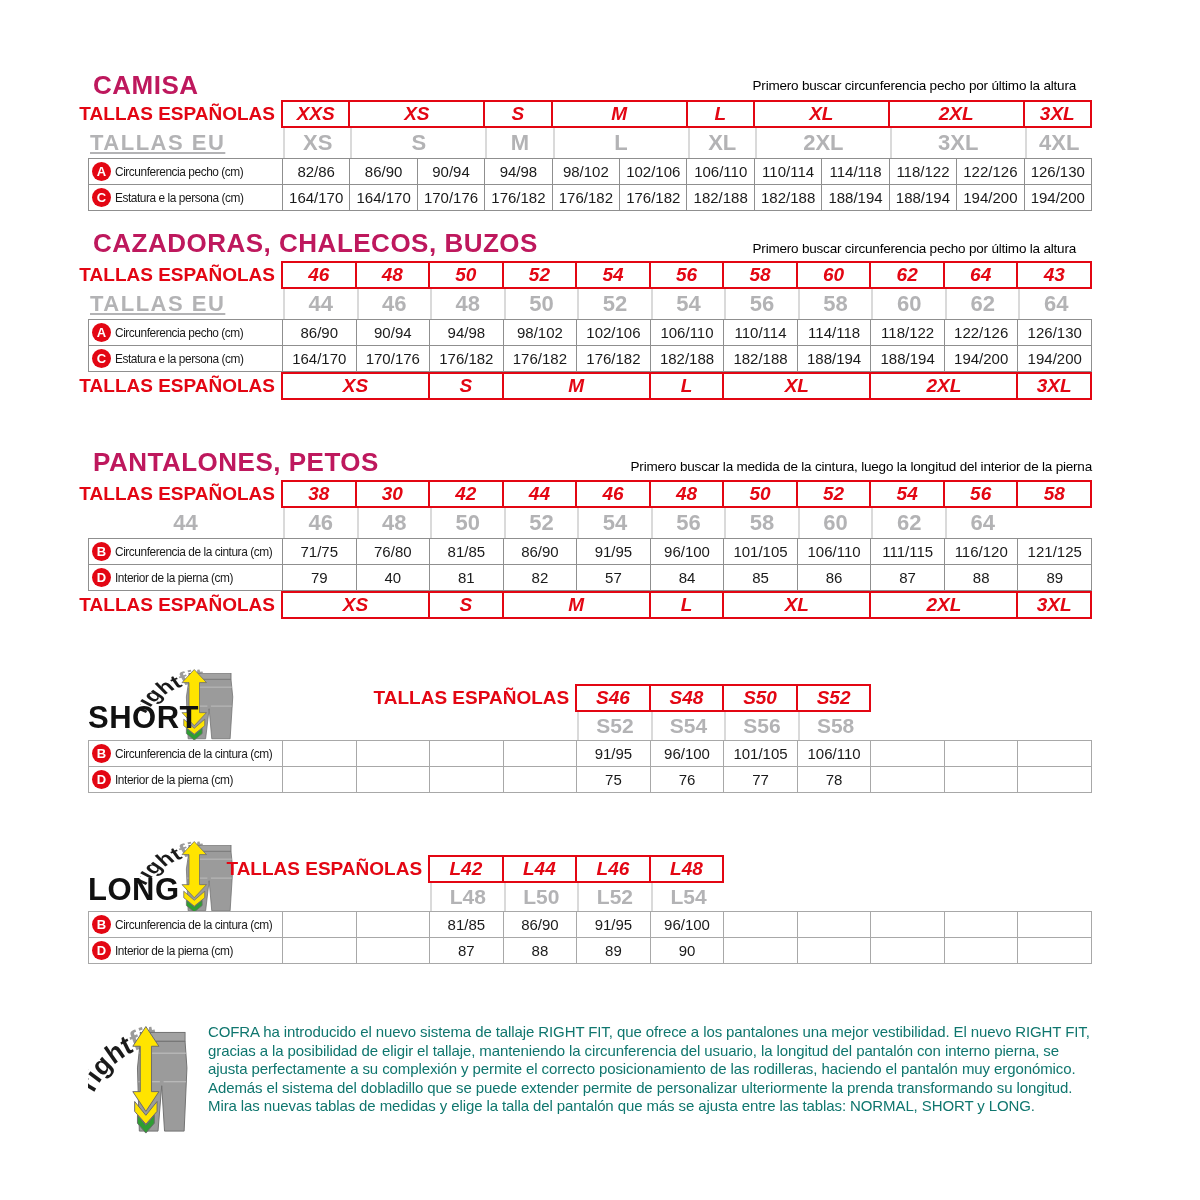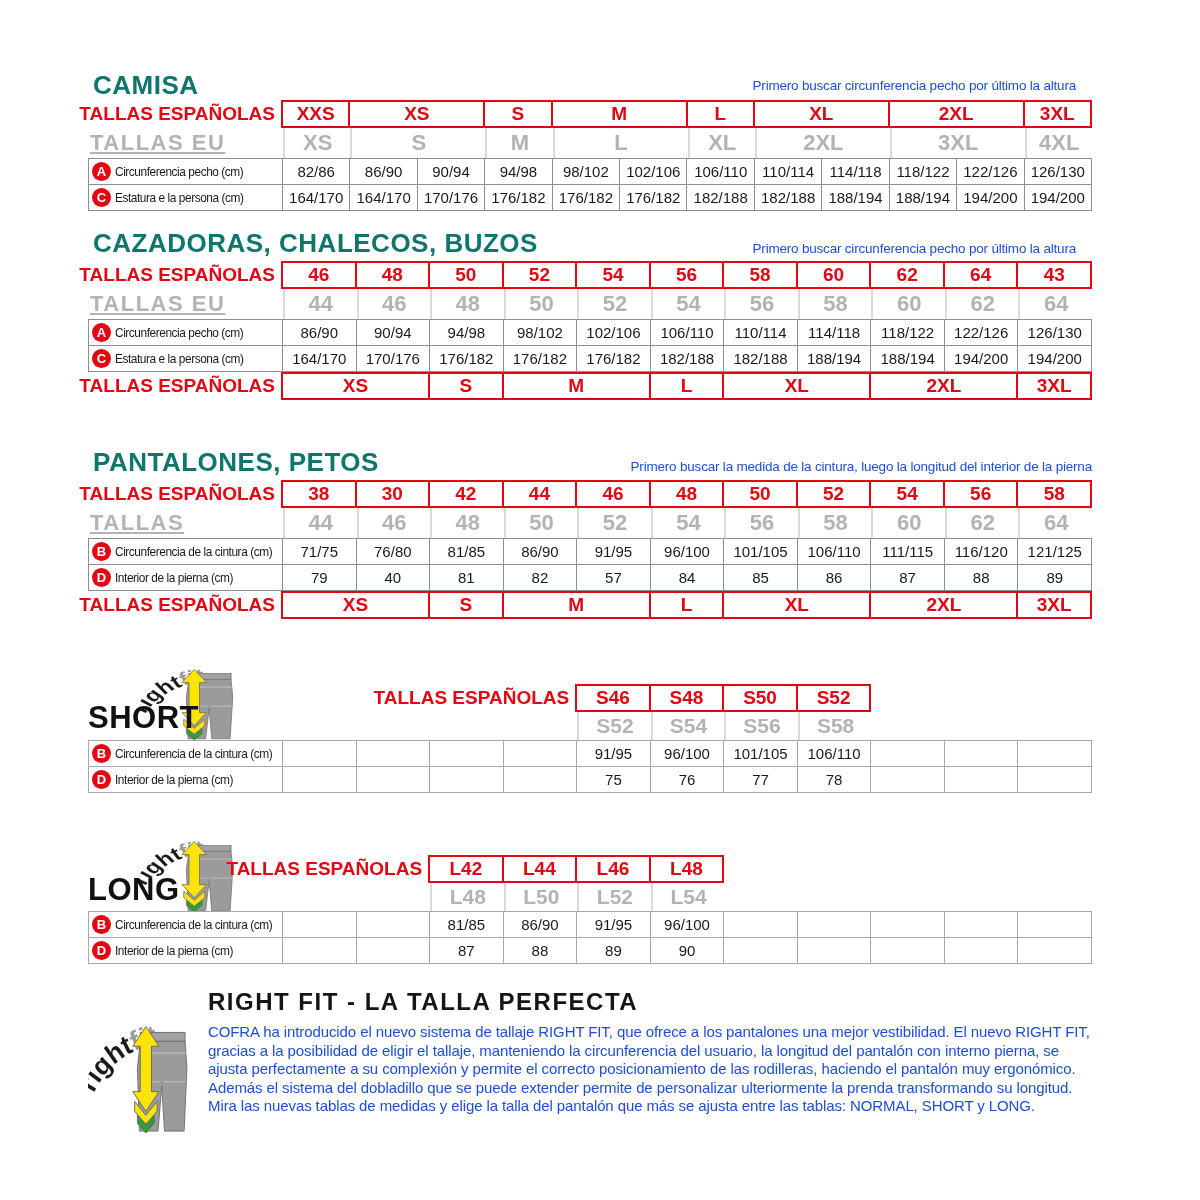--- a/index.html
+++ b/index.html
@@ -2,32 +2,32 @@
 <html><head>
 <meta charset="utf-8">
 <style>
   * { box-sizing: border-box; }
   html,body { margin:0; padding:0; }
   body {
     width:1200px; height:1200px; position:relative; background:#fff;
     font-family:"Liberation Sans", sans-serif; color:#1a1a1a; overflow:hidden;
   }
   .sec { position:absolute; left:88px; width:1004px; }
-  .sec-title { position:absolute; left:5px; top:0; color:#0f766e; font-size:26px; font-weight:bold;
+  .sec-title { position:absolute; left:5px; top:0; color:#be185d; font-size:26px; font-weight:bold;
                letter-spacing:.5px; white-space:nowrap; }
-  .note { position:absolute; font-size:13.5px; letter-spacing:-.2px; color:#1d4ed8; white-space:nowrap; }
+  .note { position:absolute; font-size:13.5px; letter-spacing:-.2px; color:#000000; white-space:nowrap; }
   .rows { position:absolute; left:0; width:100%; }
   .trow { width:100%; }
   .grid12 { display:grid; grid-template-columns:195px repeat(12,1fr); }
   .grid11 { display:grid; grid-template-columns:195px repeat(11,1fr); }
   .cell { display:flex; align-items:center; justify-content:center; min-width:0; }
 
   .row-es { height:28px; }
   .row-es .cell { border:2px solid #e30613; color:#e30613; font-weight:bold; font-size:19px; background:#fff; }
-  .row-es .cell + .cell { margin-left:-2px; }
+  .row-es .cell + .cell { margin-left:-2px;font-style:italic; }
 
   .row-eu { height:30px; }
   .row-eu .cell { color:#b3b3b5; font-weight:bold; font-size:22px; }
   .row-eu .cell + .cell { border-left:2px solid #dadada; }
   .row-eu.sl { height:28px; }
   .row-eu.sl .cell { font-size:21px; }
 
   .row-data { height:27px; }
   .row-data .cell { border:1px solid #8f8f8f; font-size:15px; color:#1a1a1a; background:#fff; }
   .row-data .cell + .cell { margin-left:-1px; }
@@ -46,21 +46,21 @@
           font-size:13px; font-weight:bold; display:flex; align-items:center; justify-content:center; }
   .spacer { border:none !important; }
 
   .big-title { position:absolute; left:0; color:#111; font-size:31px; font-weight:bold; letter-spacing:.5px; }
   .logo { position:absolute; }
   svg text { font-family:"Liberation Sans", sans-serif; }
 
   .rf-title { position:absolute; left:120px; top:0; font-size:24px; font-weight:bold; color:#151515;
               letter-spacing:1.5px; white-space:nowrap; }
   .rf-body { position:absolute; left:120px; top:35px; width:890px; font-size:15px; line-height:18.6px;
-             letter-spacing:-.1px; color:#1d4ed8; }
+             letter-spacing:-.1px; color:#0f766e; }
 </style>
 </head>
 <body>
 
 <div class="sec" style="top:70px">
   <div class="sec-title">CAMISA</div>
   <div class="note" style="top:8px; right:16px">Primero buscar circunferencia pecho por último la altura</div>
   <div class="rows" style="top:30px">
     <div class="trow grid12 row-es">
       <div class="cell lbl lbl-es">TALLAS ESPAÑOLAS</div>
@@ -214,21 +214,20 @@
         <div class="cell">44</div>
         <div class="cell">46</div>
         <div class="cell">48</div>
         <div class="cell">50</div>
         <div class="cell">52</div>
         <div class="cell">54</div>
         <div class="cell">56</div>
         <div class="cell">58</div>
       </div>
     <div class="trow grid11 row-eu">
-      <div class="cell lbl lbl-eu">TALLAS</div>
     <div class="cell">44</div>
         <div class="cell">46</div>
         <div class="cell">48</div>
         <div class="cell">50</div>
         <div class="cell">52</div>
         <div class="cell">54</div>
         <div class="cell">56</div>
         <div class="cell">58</div>
         <div class="cell">60</div>
         <div class="cell">62</div>
@@ -425,15 +424,14 @@
     </text>
     <rect x="56" y="42" width="48" height="9" fill="#a2a2a2" stroke="#707070"></rect>
     <path d="M56,51 L104,51 L106,78 L103,142 L82,142 L79,96 L75,142 L55,142 L53,78 Z" fill="#9b9b9b" stroke="#707070"></path>
     <path d="M55,63 h50 M54,92 h23 M81,92 h24" stroke="#c6c6c6" fill="none"></path>
     <g stroke="#6a6a6a" stroke-width="1">
       <polygon fill="#ffe400" points="62,36 48,56 56,56 56,102 48,102 62,122 76,102 68,102 68,56 76,56"></polygon>
       <polygon fill="#ffe400" points="50,112 62,126 74,112 74,122 62,135 50,122"></polygon>
       <polygon fill="#2f9e33" points="53,126 62,136 71,126 71,134 62,144 53,134"></polygon>
     </g>
   </svg>
-  <div class="rf-title">RIGHT FIT - LA TALLA PERFECTA</div>
   <div class="rf-body">COFRA ha introducido el nuevo sistema de tallaje RIGHT FIT, que ofrece a los pantalones una mejor vestibilidad. El nuevo RIGHT FIT, gracias a la posibilidad de eligir el tallaje, manteniendo la circunferencia del usuario, la longitud del pantalón con interno pierna, se ajusta perfectamente a su complexión y permite el correcto posicionamiento de las rodilleras, haciendo el pantalón muy ergonómico. Además el sistema del dobladillo que se puede extender permite de personalizar ulteriormente la prenda transformando su longitud. Mira las nuevas tablas de medidas y elige la talla del pantalón que más se ajusta entre las tablas: NORMAL, SHORT y LONG.</div>
 </div>
 
 </body></html>

